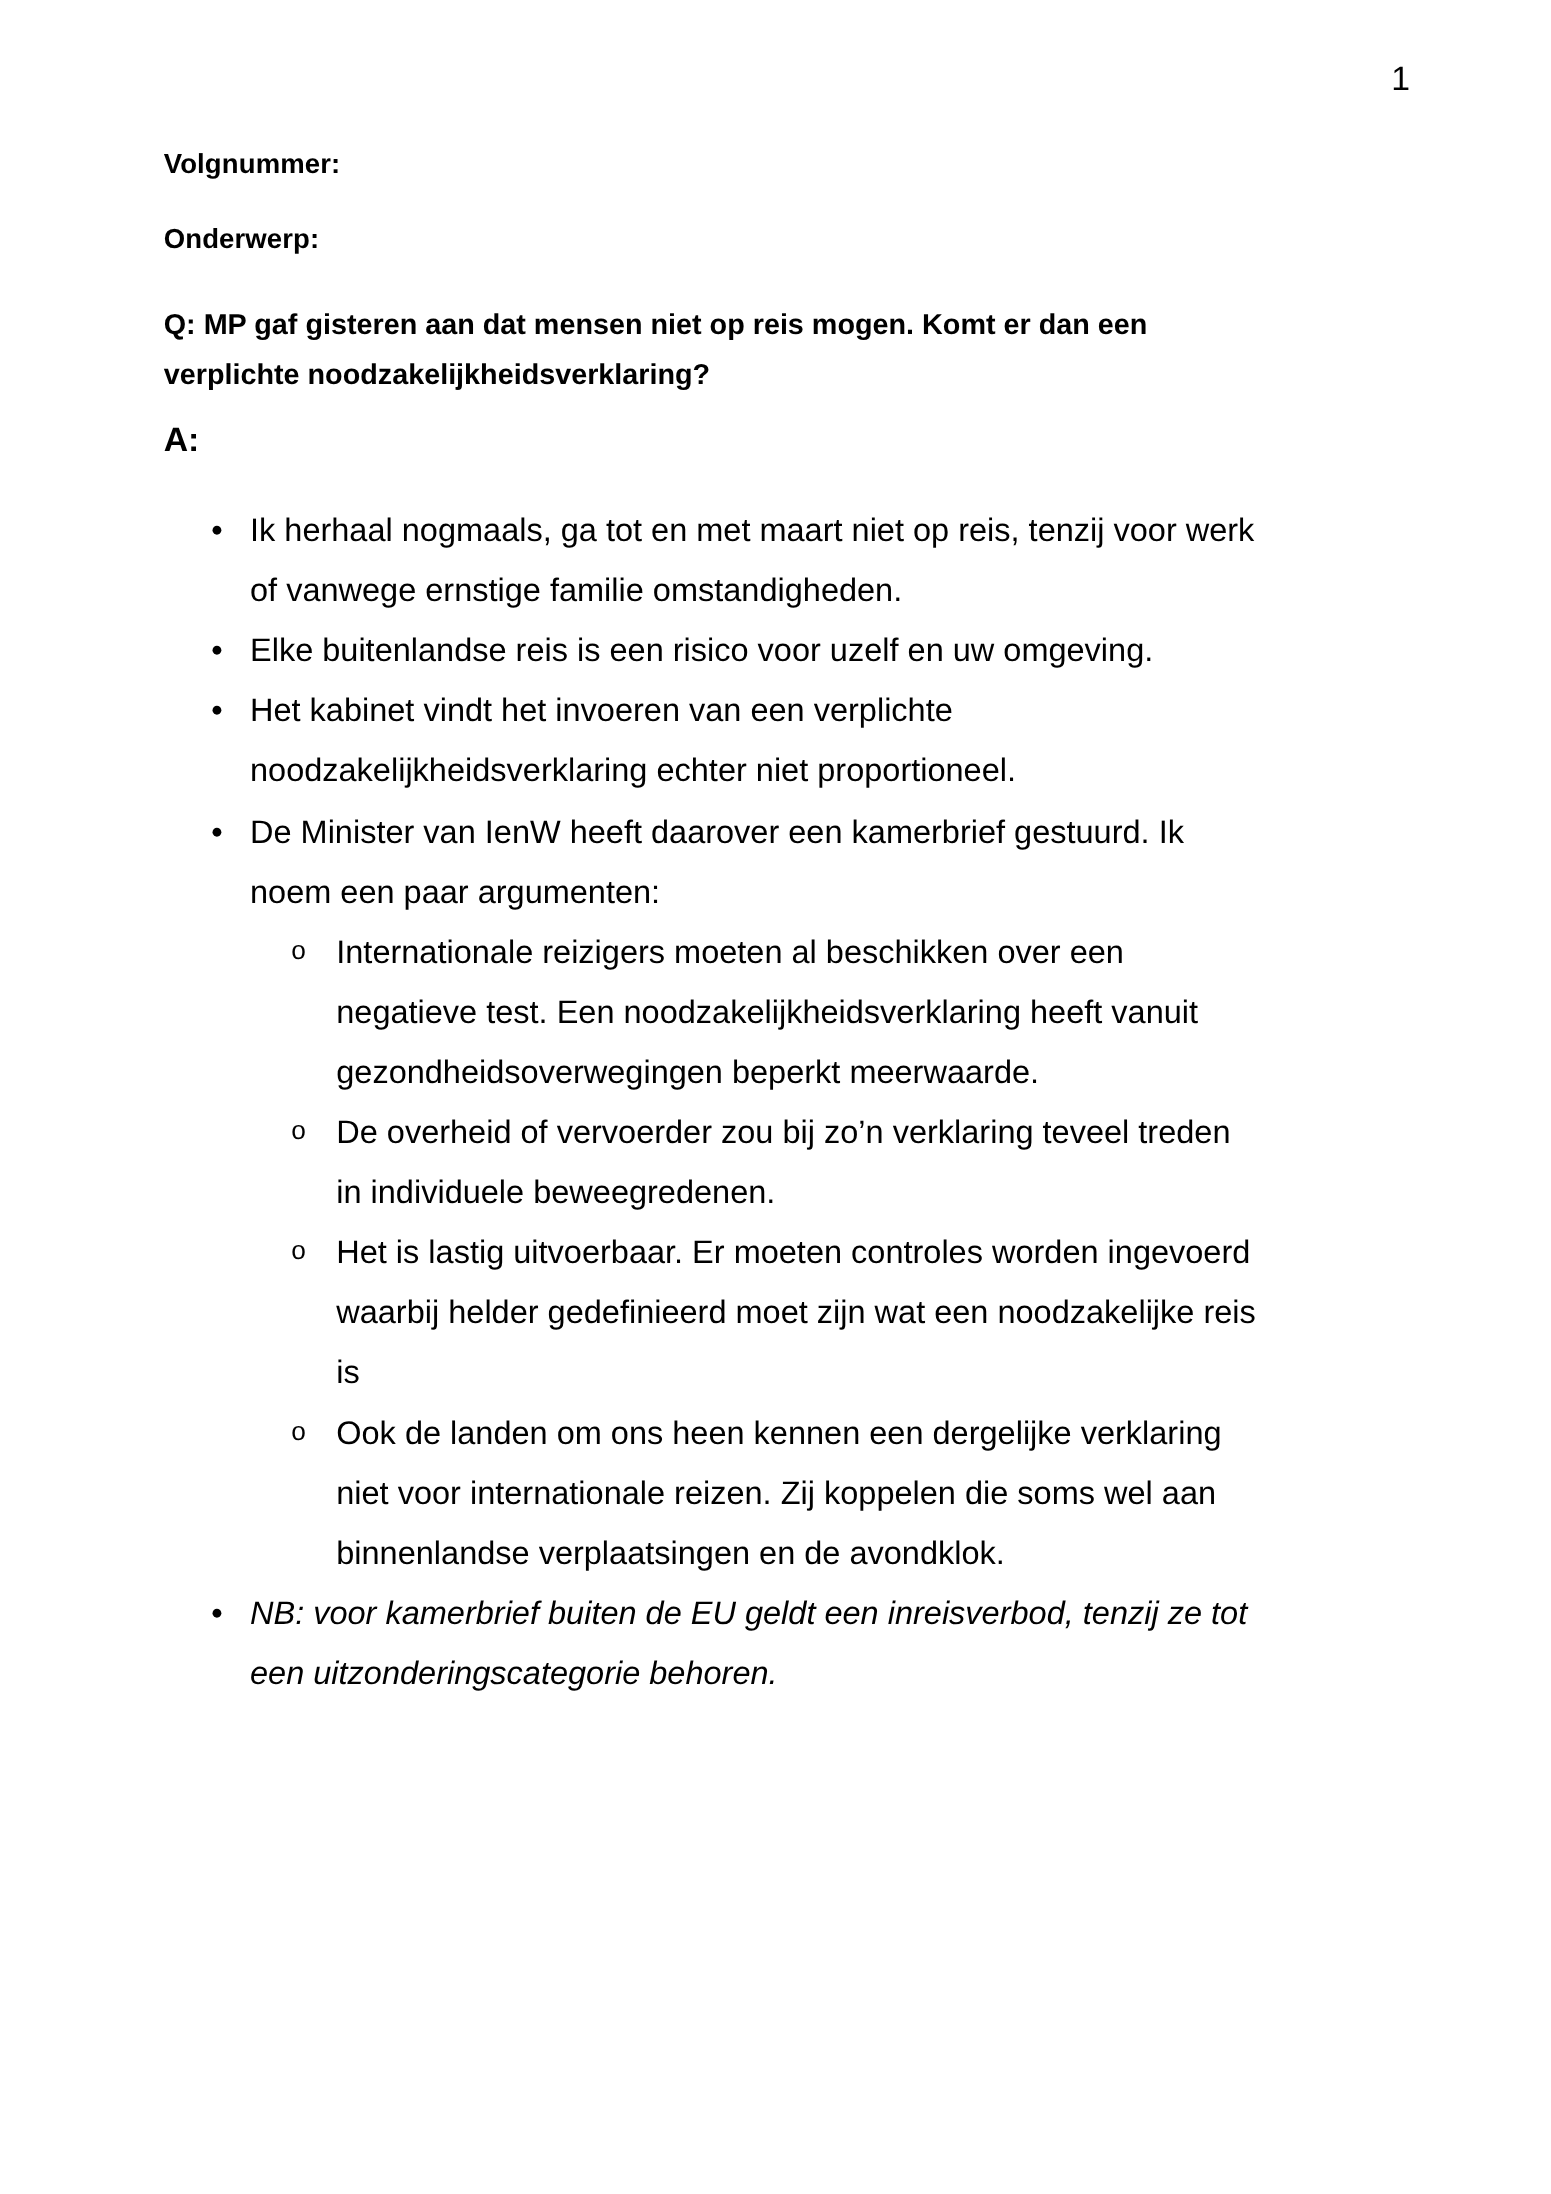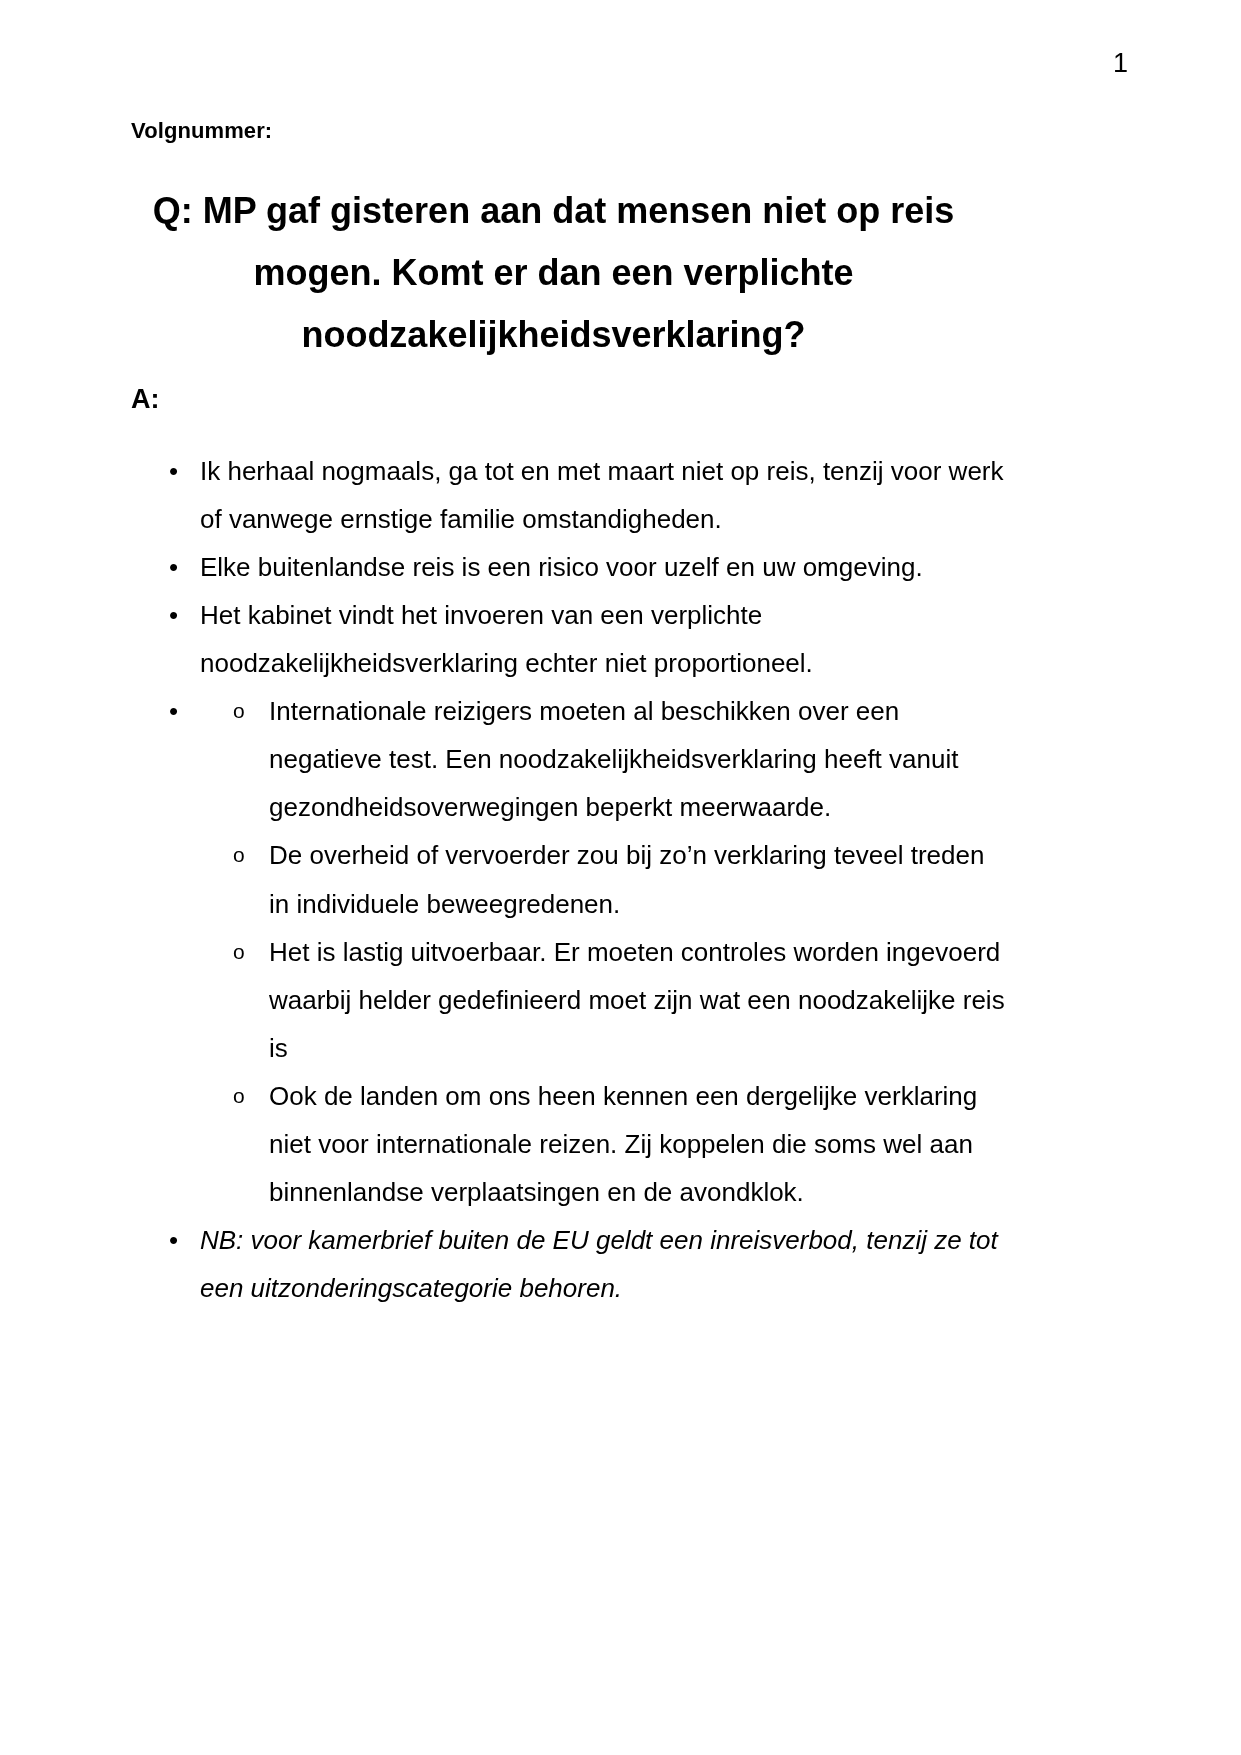--- a/index.html
+++ b/index.html
@@ -39,25 +39,24 @@
   }
   .heading {
     font-weight: bold;
     font-size: 22px;
     line-height: 1.0;
     margin: 0 0 38px 0;
     letter-spacing: 0.1px;
   }
   .qline {
     font-weight: bold;
-    font-size: 36px;
+    font-size: 23px;
     line-height: 1.72;
     margin: 0 0 20px 0;
     width: 845px;
-    text-align: center;
   }
   .aline {
     font-weight: bold;
     font-size: 27px;
     line-height: 1.0;
     margin: 12px 0 34px 0;
   }
   ul.level1 {
     list-style: none;
     margin: 0;
@@ -108,20 +107,21 @@
 <body>
 
 <div class="page">
 
   <div class="page-number">1</div>
 
   <div class="content">
 
     <div class="heading">Volgnummer:</div>
 
+    <div class="heading">Onderwerp:</div>
 
     <div class="qline">Q:  MP gaf gisteren aan dat mensen niet op reis mogen. Komt er dan een verplichte noodzakelijkheidsverklaring?</div>
 
     <div class="aline">A:</div>
 
     <ul class="level1">
 
       <li class="bullet">
         <span class="marker">•</span>
         <span class="text">Ik herhaal nogmaals, ga tot en met maart niet op reis, tenzij voor werk of vanwege ernstige familie omstandigheden.</span>
@@ -132,20 +132,21 @@
         <span class="text">Elke buitenlandse reis is een risico voor uzelf en uw omgeving.</span>
       </li>
 
       <li class="bullet">
         <span class="marker">•</span>
         <span class="text">Het kabinet vindt het invoeren van een verplichte noodzakelijkheidsverklaring echter niet proportioneel.</span>
       </li>
 
       <li class="bullet">
         <span class="marker">•</span>
+        <span class="text">De Minister van IenW heeft daarover een kamerbrief gestuurd. Ik noem een paar argumenten:</span>
 
         <ul class="level2">
           <li class="subbullet">
             <span class="marker">o</span>
             <span class="text">Internationale reizigers moeten al beschikken over een negatieve test. Een noodzakelijkheidsverklaring heeft vanuit gezondheidsoverwegingen beperkt meerwaarde.</span>
           </li>
           <li class="subbullet">
             <span class="marker">o</span>
             <span class="text">De overheid of vervoerder zou bij zo’n verklaring teveel treden in individuele beweegredenen.</span>
           </li>

